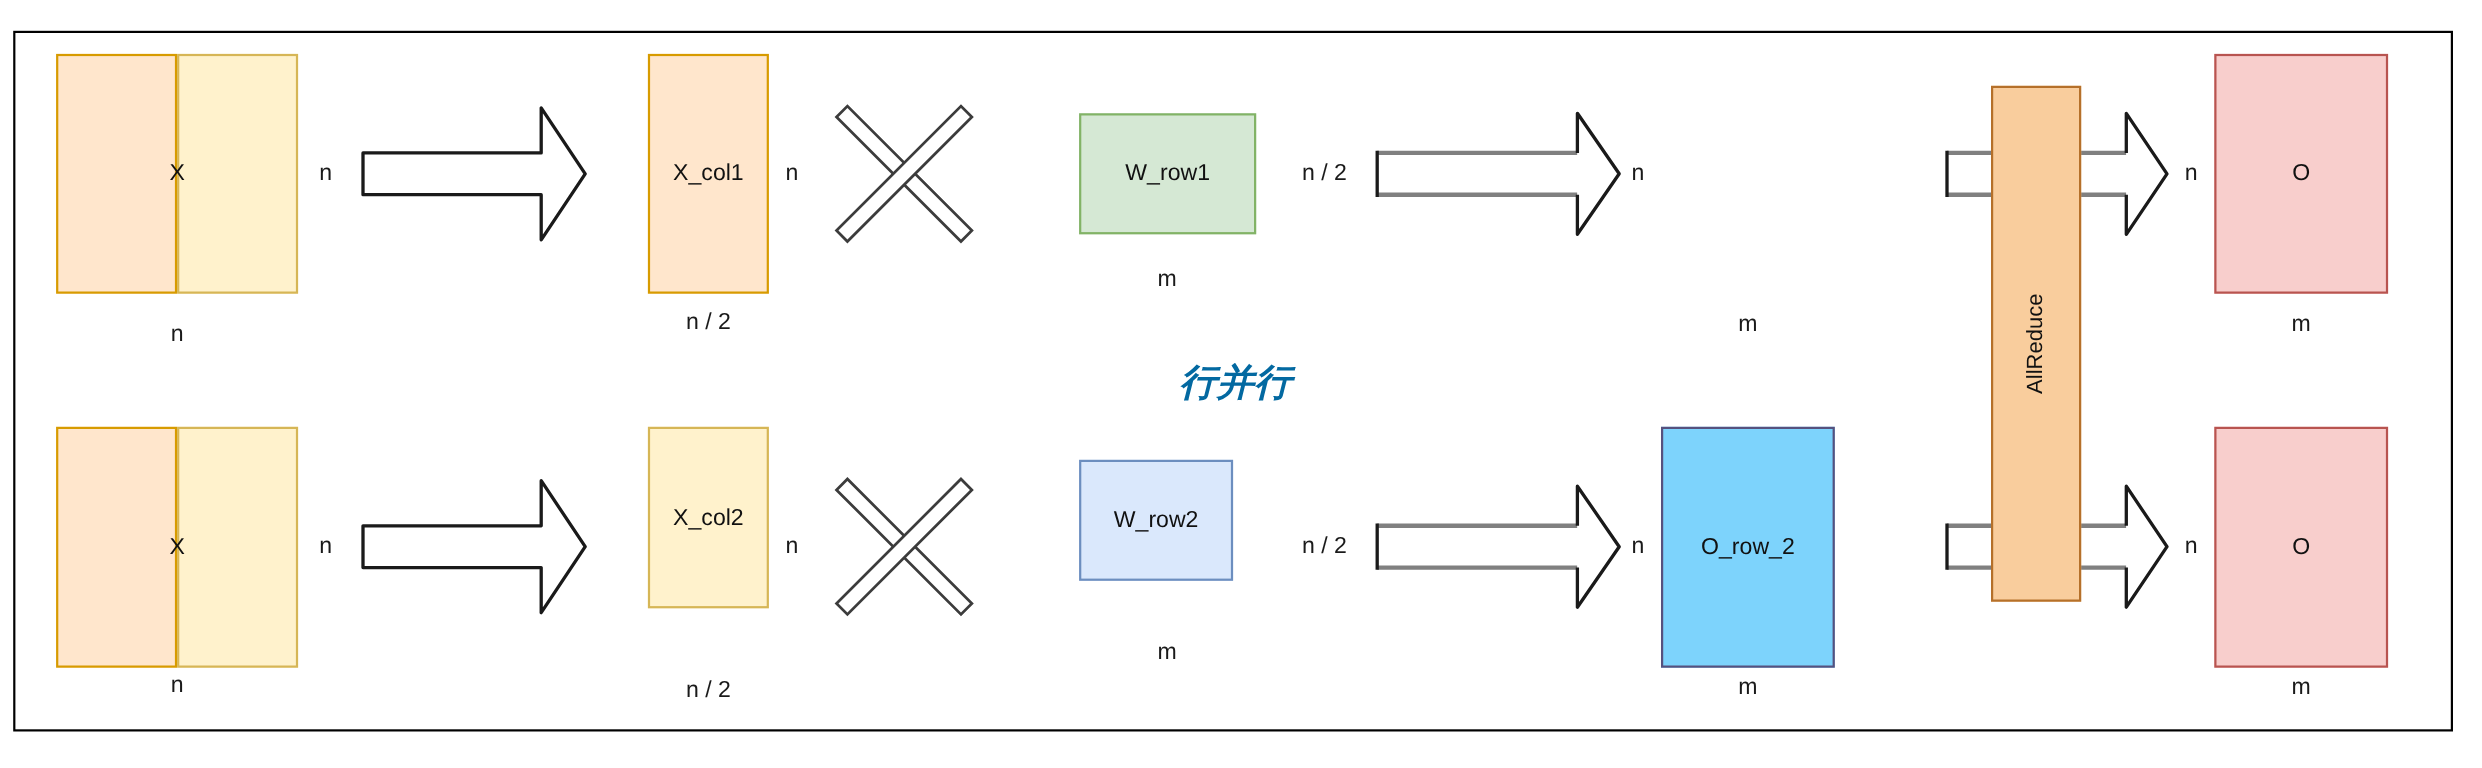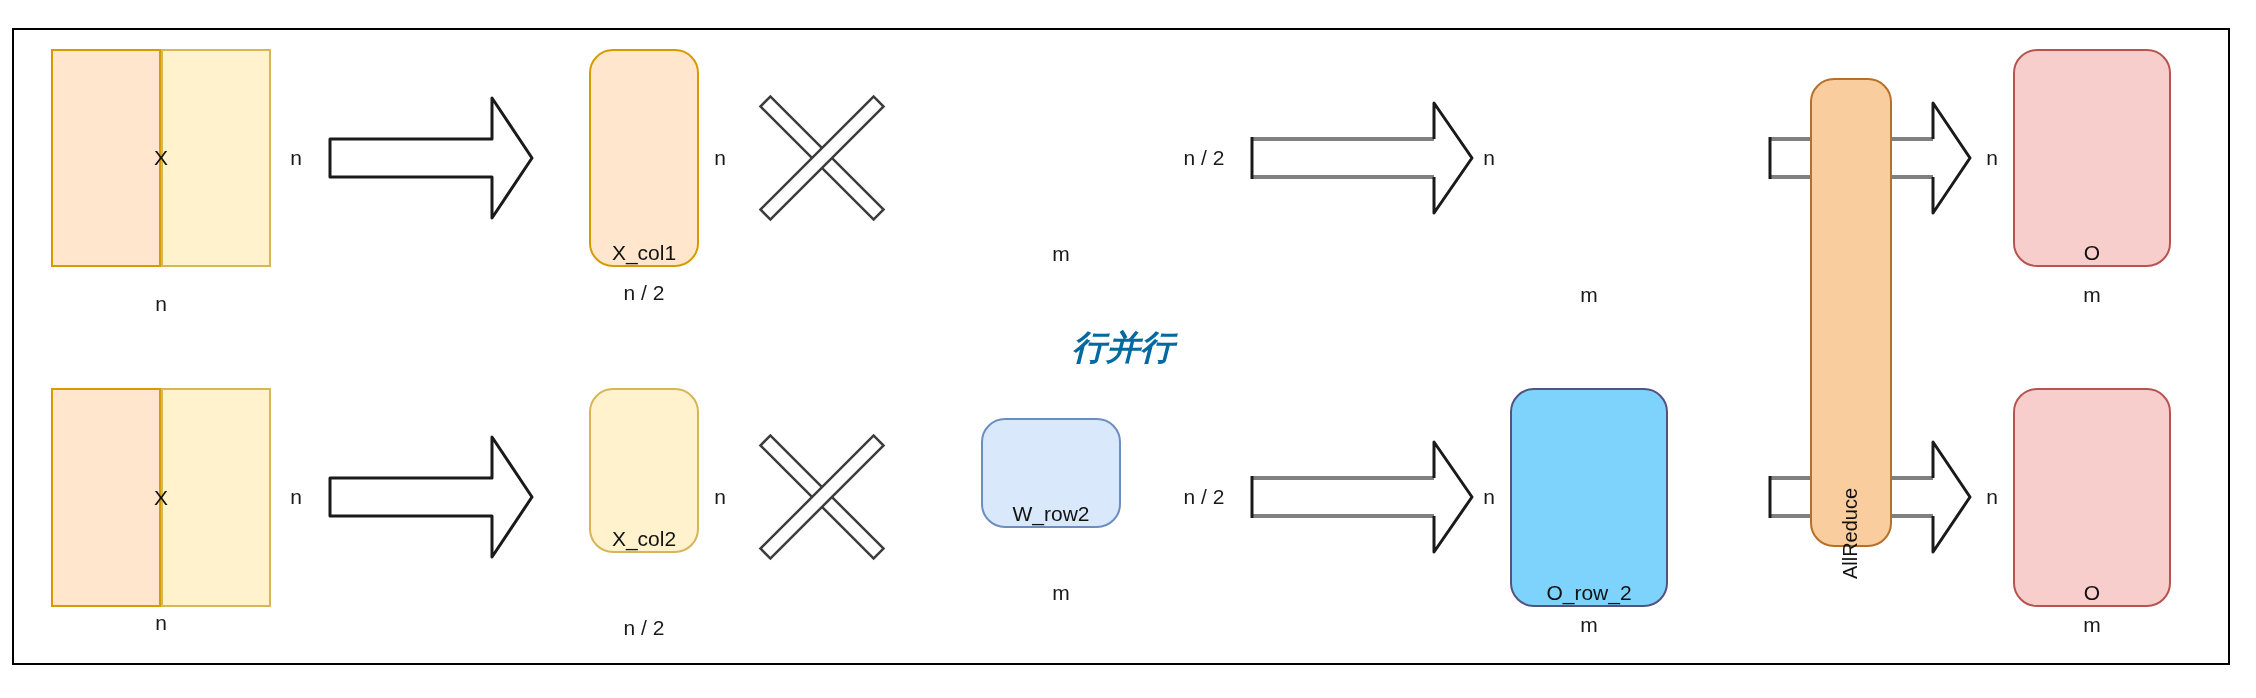--- a/index.html
+++ b/index.html
@@ -1,20 +1,20 @@
 <!DOCTYPE html>
 <html><head>
 <meta charset="utf-8">
 <style>
   html,body{margin:0;padding:0;background:#fff;}
   .canvas{position:relative;width:2256px;height:698px;background:#fff;overflow:hidden;
           font-family:"Liberation Sans","DejaVu Sans",sans-serif;color:#1a1a1a;}
   .frame{position:absolute;left:12px;top:28px;width:2218px;height:637px;border:2px solid #000;box-sizing:border-box;}
-  .box{position:absolute;box-sizing:border-box;display:flex;align-items:flex-end;justify-content:center;
-       font-size:21px;color:#111;border-radius:24px;}
+  .box{position:absolute;box-sizing:border-box;display:flex;align-items:center;justify-content:center;
+       font-size:21px;color:#111;}
   .lbl{position:absolute;display:flex;align-items:center;justify-content:center;font-size:21px;color:#1a1a1a;}
   .pos{position:absolute;}
   .f-orange{background:#ffe6cc;border:2px solid #d79b00;}
   .f-yellow{background:#fff2cc;border:2px solid #d6b656;}
   .f-green{background:#d5e8d4;border:2px solid #82b366;}
   .f-blue{background:#dae8fc;border:2px solid #6c8ebf;}
   .f-cyan{background:#b0dcec;border:2px solid #10739e;}
   .f-lav{background:#7dd3fc;border:2px solid #56517e;}
   .f-pink{background:#f8cecc;border:2px solid #b85450;}
   .f-allred{background:#f9cd9d;border:2px solid #b5702a;}
@@ -46,20 +46,23 @@
   <div class="lbl" style="left:702px;top:144px;width:36px;height:28px">n</div>
   <div class="lbl" style="left:609px;top:279px;width:70px;height:28px">n / 2</div>
 
   <svg class="pos" style="left:737px;top:73px" width="170" height="170" viewBox="0 0 170 170">
     <g fill="#fff" stroke="#3c3c3c" stroke-width="2.5">
       <rect x="5" y="78" width="160" height="14" transform="rotate(45 85 85)"></rect>
       <rect x="5" y="78" width="160" height="14" transform="rotate(-45 85 85)"></rect>
     </g>
   </svg>
 
+  <div class="box f-green" style="left:981px;top:103px;width:161px;height:110px">
+    <span>W_row1</span>
+  </div>
   <div class="lbl" style="left:1168px;top:144px;width:72px;height:28px">n / 2</div>
   <div class="lbl" style="left:1031px;top:240px;width:60px;height:28px">m</div>
 
   <svg class="pos" style="left:1250px;top:100px" width="224" height="116" viewBox="0 0 224 116">
     <line x1="2" y1="39" x2="184" y2="39" stroke="#808080" stroke-width="4"></line>
     <line x1="2" y1="77" x2="184" y2="77" stroke="#808080" stroke-width="4"></line>
     <line x1="2" y1="37" x2="2" y2="79" stroke="#1a1a1a" stroke-width="3"></line>
     <path d="M184 39 V3 L222 58 L184 113 V77" fill="#fff" stroke="#1a1a1a" stroke-width="3" stroke-linejoin="round"></path>
   </svg>
   <div class="lbl" style="left:1474px;top:144px;width:30px;height:28px">n</div>

